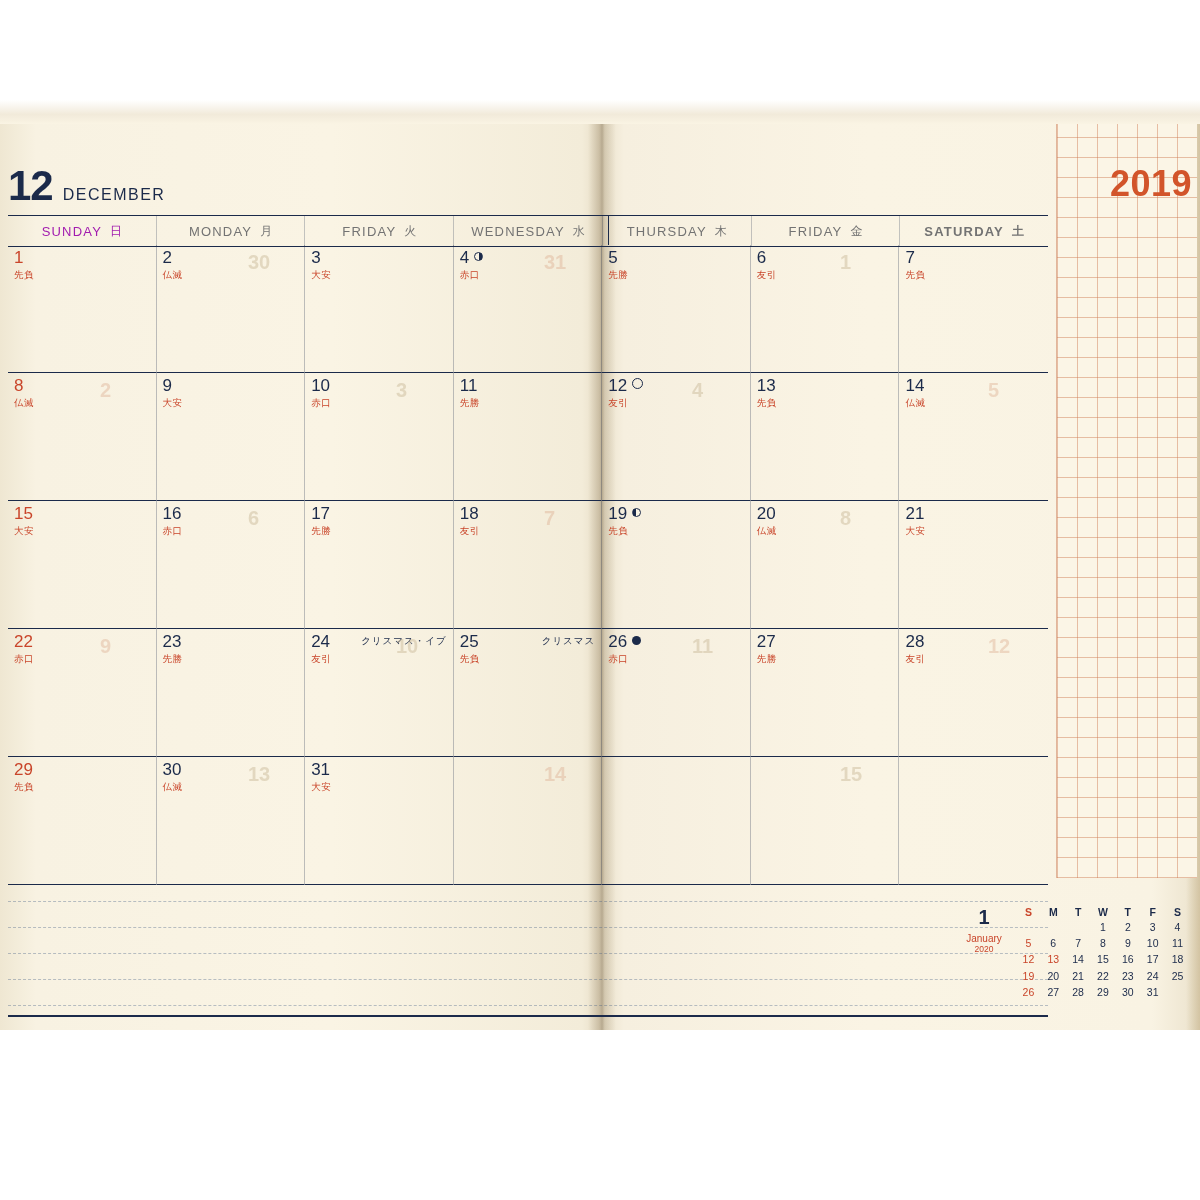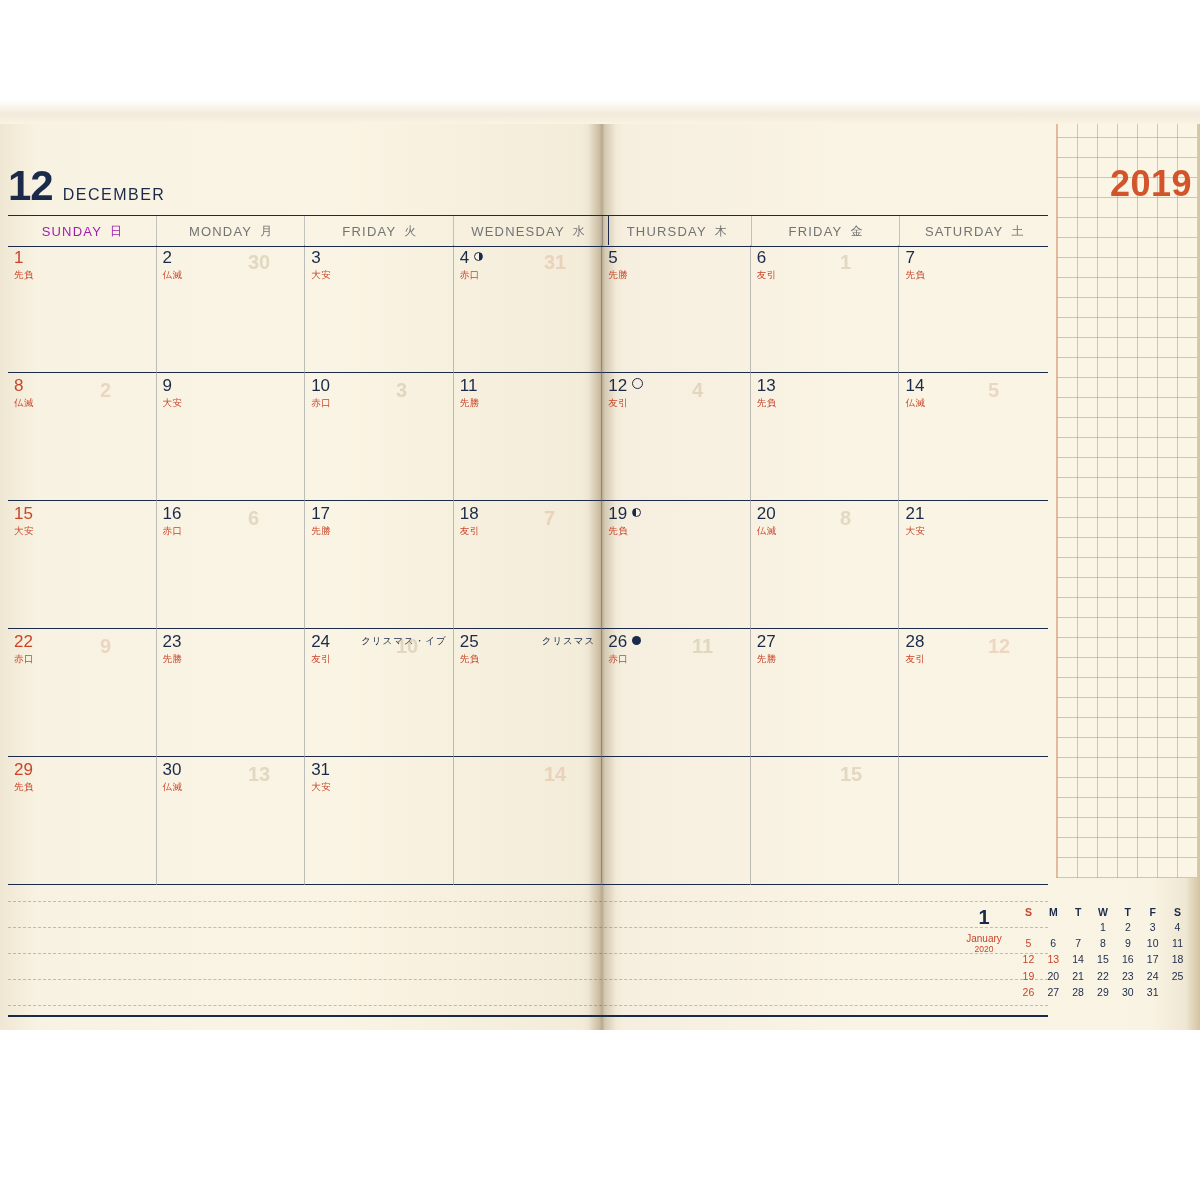--- a/index.html
+++ b/index.html
@@ -56,21 +56,21 @@
 
   .headrow{
     position:absolute;left:8px;top:72px;width:1040px;height:30px;
     display:flex;border-top:1.6px solid #1b2a4a;border-bottom:1.6px solid #1b2a4a;
   }
   .hcell{
     flex:1 1 0;display:flex;align-items:center;justify-content:center;gap:8px;
     font-size:13px;letter-spacing:1.2px;color:#737373;
     border-right:1px solid rgba(27,42,74,0.25);
   }
-  .hcell:last-child{border-right:none;}
+  .hcell:last-child{border-right:none;font-weight:bold;}
   .hcell.sun{color:#a21caf;}
   .hcell .jp{font-size:12px;letter-spacing:0;}
   .hsplit{
     position:absolute;left:608px;top:72px;height:30px;width:0;border-left:1.6px solid #1b2a4a;
   }
 
   .grid{
     position:absolute;left:8px;top:102px;width:1040px;height:640px;
     display:grid;grid-template-columns:repeat(7,1fr);grid-template-rows:repeat(5,1fr);
   }

